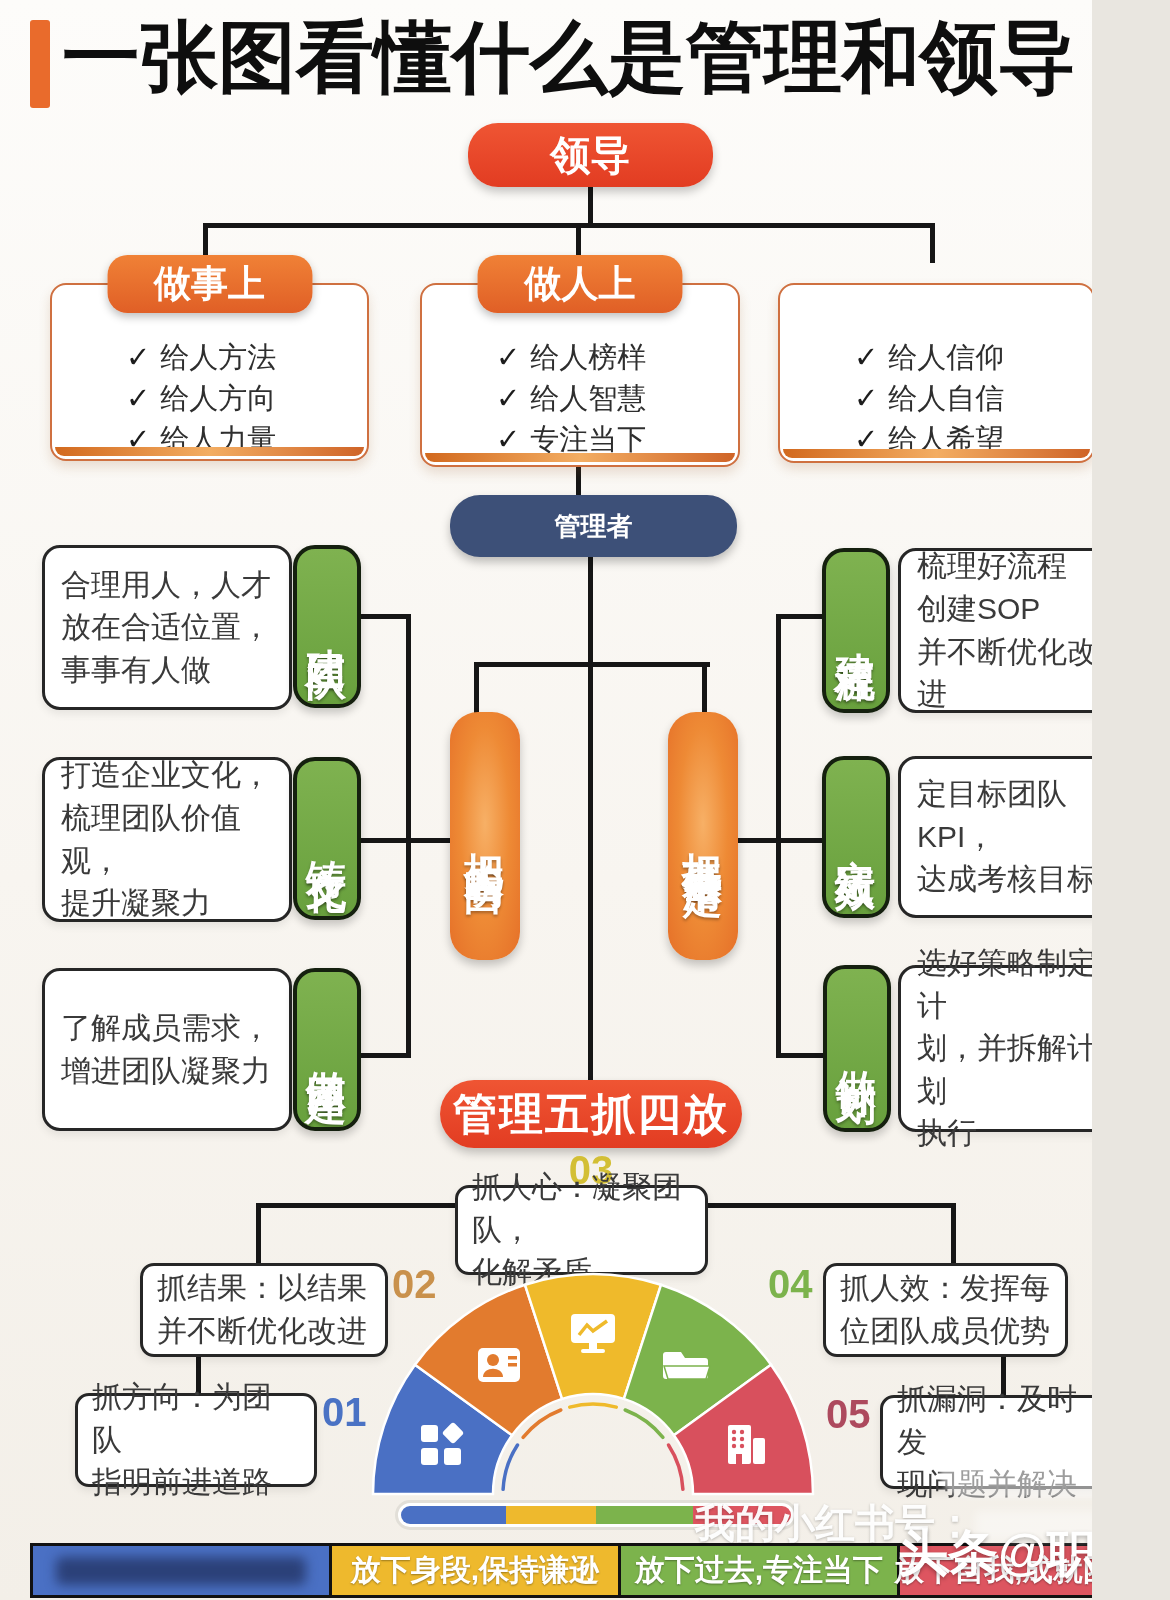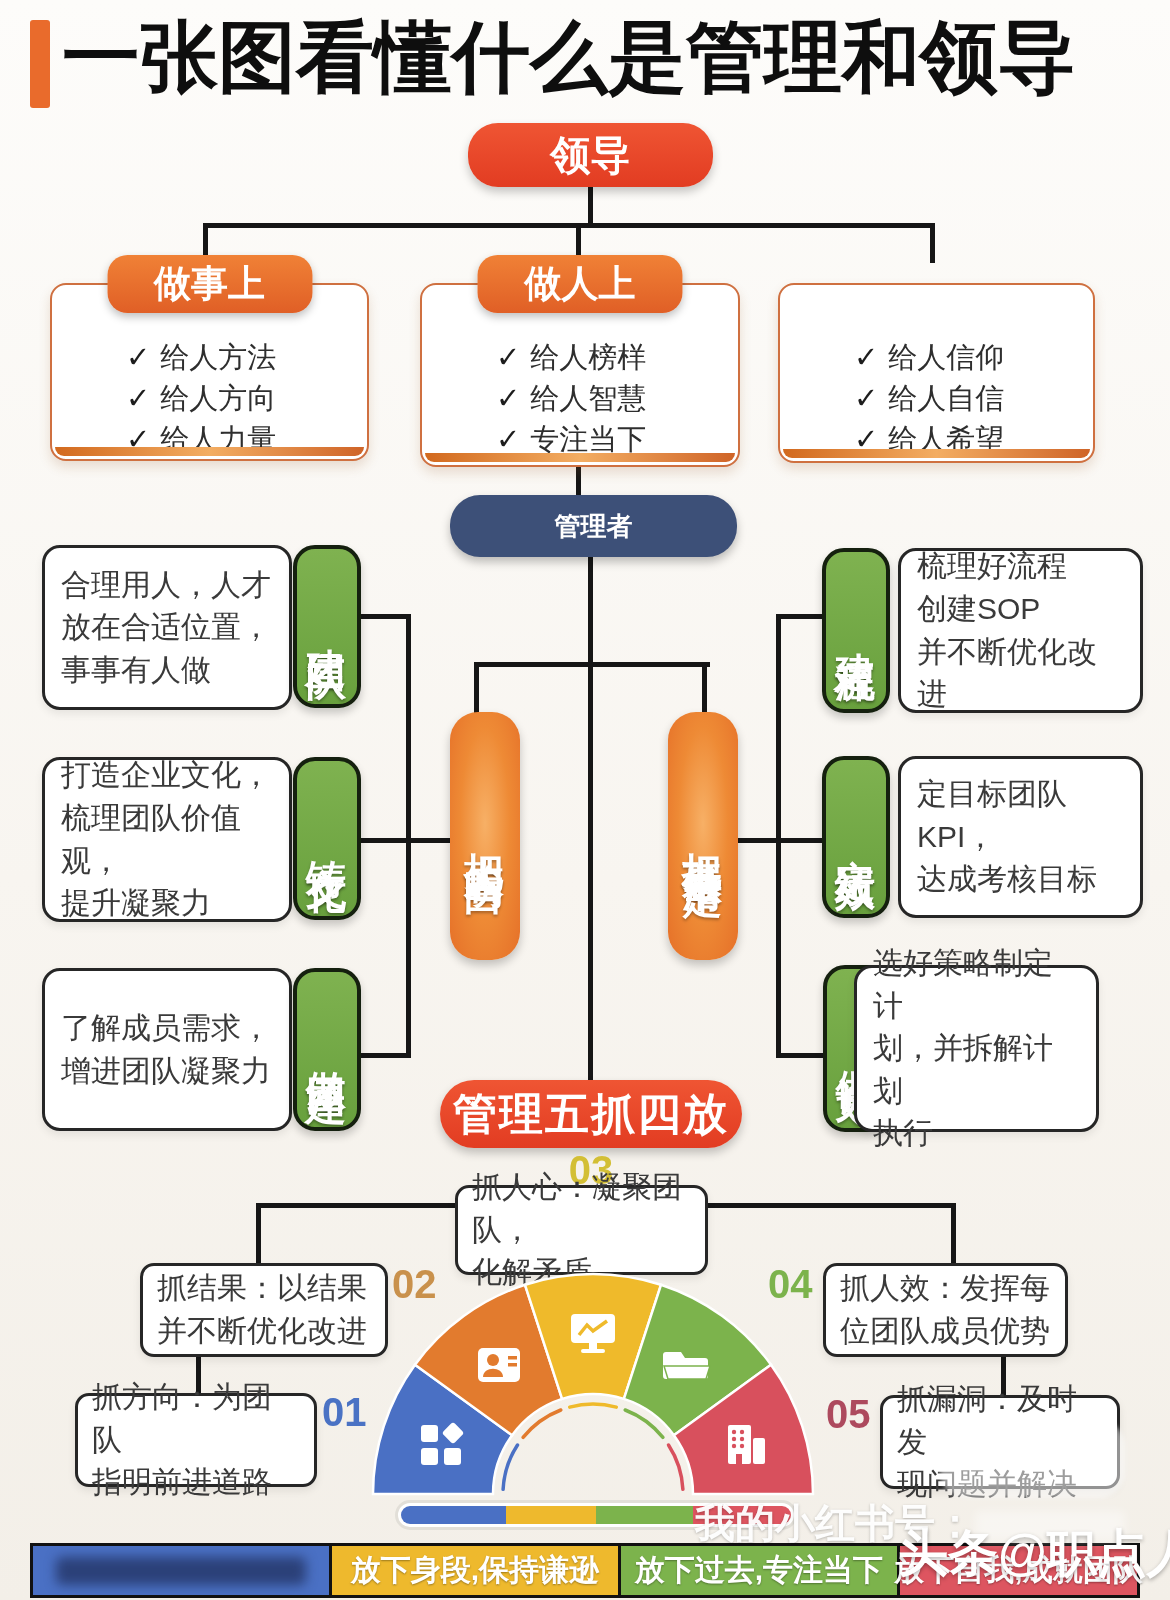--- a/index.html
+++ b/index.html
@@ -1,19 +1,20 @@
 <!DOCTYPE html>
 <html><head>
 <meta charset="utf-8">
 <style>
   html,body{margin:0;padding:0;background:#e9e6e0;}
   #canvas{
-    position:relative;width:1170px;height:1600px;overflow:hidden;
+    position:relative;width:1052px;height:1600px;overflow:hidden;
     font-family:"Liberation Sans","DejaVu Sans",sans-serif;
     background:linear-gradient(180deg,#fdfcfa 0%,#f8f5f0 55%,#f3efe8 100%);
+    padding-left:40px;
   }
   .ln{position:absolute;background:#161616;}
   
   .title-bar{position:absolute;left:30px;top:20px;width:20px;height:88px;background:#e96b2c;border-radius:3px;}
   .title{position:absolute;left:62px;top:6px;width:1100px;margin:0;
     font-size:78px;font-weight:900;color:#0e0e0e;letter-spacing:0px;white-space:nowrap;}
   
   .rnode{position:absolute;display:flex;align-items:center;justify-content:center;
     background:linear-gradient(180deg,#ef5533,#e23c22);border-radius:30px;
     color:#fff;font-weight:900;box-shadow:0 5px 10px rgba(0,0,0,.22);}
@@ -157,21 +158,21 @@
   <div class="gtag" style="left:293px;top:968px;height:163px;">做团建</div>
 
   <div class="gtag" style="left:822px;top:548px;height:165px;">建流程</div>
   <div class="box" style="left:898px;top:548px;width:245px;height:165px;">梳理好流程
 创建SOP
 并不断优化改进</div>
   <div class="gtag" style="left:822px;top:756px;height:162px;">定绩效</div>
   <div class="box" style="left:898px;top:756px;width:245px;height:162px;">定目标团队KPI，
 达成考核目标</div>
   <div class="gtag" style="left:823px;top:965px;height:167px;">做计划</div>
-  <div class="box" style="left:854px;top:965px;width:245px;height:167px;">选好策略制定计
+  <div class="box" style="left:898px;top:965px;width:245px;height:167px;">选好策略制定计
 划，并拆解计划
 执行</div>
 
   <div class="cap" style="left:450px;top:712px;">把人管明白</div>
   <div class="cap" style="left:668px;top:712px;">把事做清楚</div>
 
   <div class="rnode" style="left:440px;top:1080px;width:302px;height:68px;font-size:44px;border-radius:34px;letter-spacing:2px;">管理五抓四放</div>
 
   <div class="num" style="left:555px;top:1148px;width:72px;text-align:center;color:#d3bf35;">03</div>
   <div class="num" style="left:392px;top:1262px;color:#c9914c;">02</div>

